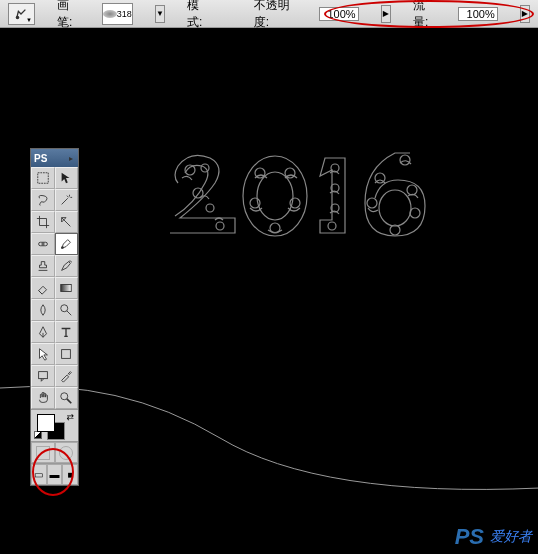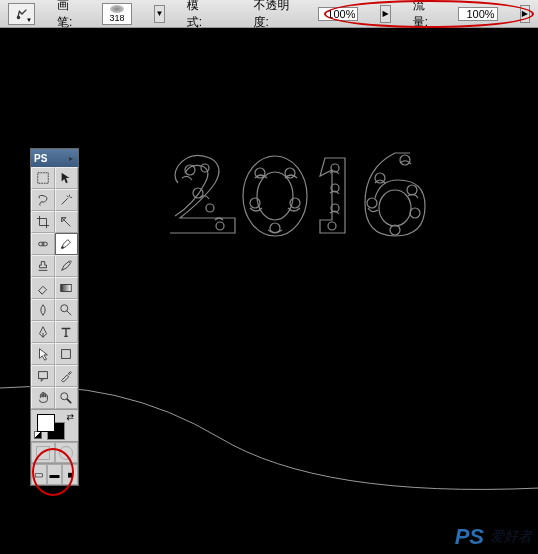--- a/index.html
+++ b/index.html
@@ -1,21 +1,21 @@
 <!DOCTYPE html>
 <html><head>
 <meta charset="utf-8">
 <style>
 *{margin:0;padding:0;box-sizing:border-box;font-family:"Microsoft YaHei",Arial,sans-serif}
 body{width:538px;height:554px;background:#fff;position:relative;overflow:hidden}
 .toolbar{height:28px;background:linear-gradient(#e8e8e8,#d0d0d0);border-bottom:1px solid #999;display:flex;align-items:center;padding:0 8px;font-size:12px;gap:22px}
 .tool-icon{width:32px;height:22px;background:#f0f0f0;border:1px solid #888;display:flex;align-items:center;justify-content:center;position:relative}
 .tool-icon svg{width:14px;height:14px}
 .dropdown-arrow{position:absolute;right:2px;bottom:1px;font-size:6px}
-.brush-preview{width:36px;height:22px;background:#fff;border:1px solid #888;display:flex;flex-direction:column;align-items:center;justify-content:center;font-size:9px}
+.brush-preview{width:36px;height:22px;background:#fff;border:1px solid #888;display:flex;flex-direction:row;align-items:center;justify-content:center;font-size:9px}
 .brush-dot{width:14px;height:8px;border-radius:50%;background:radial-gradient(#888,#ddd)}
 .mode-select{height:20px;font-size:12px;border:1px solid #888;background:#fff;padding:0 18px 0 4px}
 .num-input{width:40px;height:14px;font-size:11px;border:1px solid #888;text-align:right;padding-right:2px}
 .arrow-btn{width:12px;height:18px;border:1px solid #888;background:#e0e0e0;font-size:8px;display:flex;align-items:center;justify-content:center}
 .ellipse1{position:absolute;border:2px solid #c00;border-radius:50%;pointer-events:none;width:210px;height:28px;left:324px;top:0;z-index:5}
 .ellipse2{position:absolute;border:2px solid #c00;border-radius:50%;pointer-events:none;width:42px;height:48px;left:32px;top:448px;z-index:5}
 .canvas{position:absolute;left:0;top:28px;right:0;bottom:0;background:#000}
 .artwork{position:absolute;left:160px;top:120px;width:300px;height:110px}
 .artwork svg{width:100%;height:100%}
 .watermark{position:absolute;left:80px;top:252px;color:#5d5;font-size:20px;font-weight:bold;text-shadow:0 0 3px #000,1px 1px 2px #030}
@@ -34,21 +34,21 @@
 .sw-swap{position:absolute;right:4px;top:2px;font-size:9px}
 .sw-mini{position:absolute;left:3px;bottom:2px;width:8px;height:8px;background:linear-gradient(135deg,#fff 50%,#000 50%);border:1px solid #666}
 .tp-mask{height:22px;display:grid;grid-template-columns:1fr 1fr;border-top:1px solid #999}
 .tp-mask div{display:flex;align-items:center;justify-content:center;background:#d4d4d4;border:1px solid #aaa}
 .mask-a{width:14px;height:14px;border:1px solid #333}
 .mask-b{width:14px;height:14px;border:1px solid #333;border-radius:50%;background:radial-gradient(circle at center,#888 40%,transparent 41%)}
 .tp-screen{height:22px;display:grid;grid-template-columns:1fr 1fr 1fr;border-top:1px solid #999}
 .tp-screen div{display:flex;align-items:center;justify-content:center;background:#d4d4d4;border:1px solid #aaa;font-size:10px}
 .footer{position:absolute;right:6px;bottom:4px;display:flex;align-items:center;gap:6px;z-index:4}
 .footer-logo{font-size:22px;font-weight:bold;font-style:italic;color:#2a6db0;font-family:Arial}
-.footer-text{font-size:14px;color:#0f172a;font-style:italic}
+.footer-text{font-size:14px;color:#3b82f6;font-style:italic}
 </style>
 </head>
 <body>
 
 <div class="toolbar">
   <div class="tool-icon">
     <svg viewBox="0 0 16 16">
         <path d="M3 13 L5 5 L8 8 L13 3" stroke="#333" fill="none" stroke-width="1.5"></path>
         <circle cx="4" cy="12" r="2" fill="#333"></circle>
       </svg>

